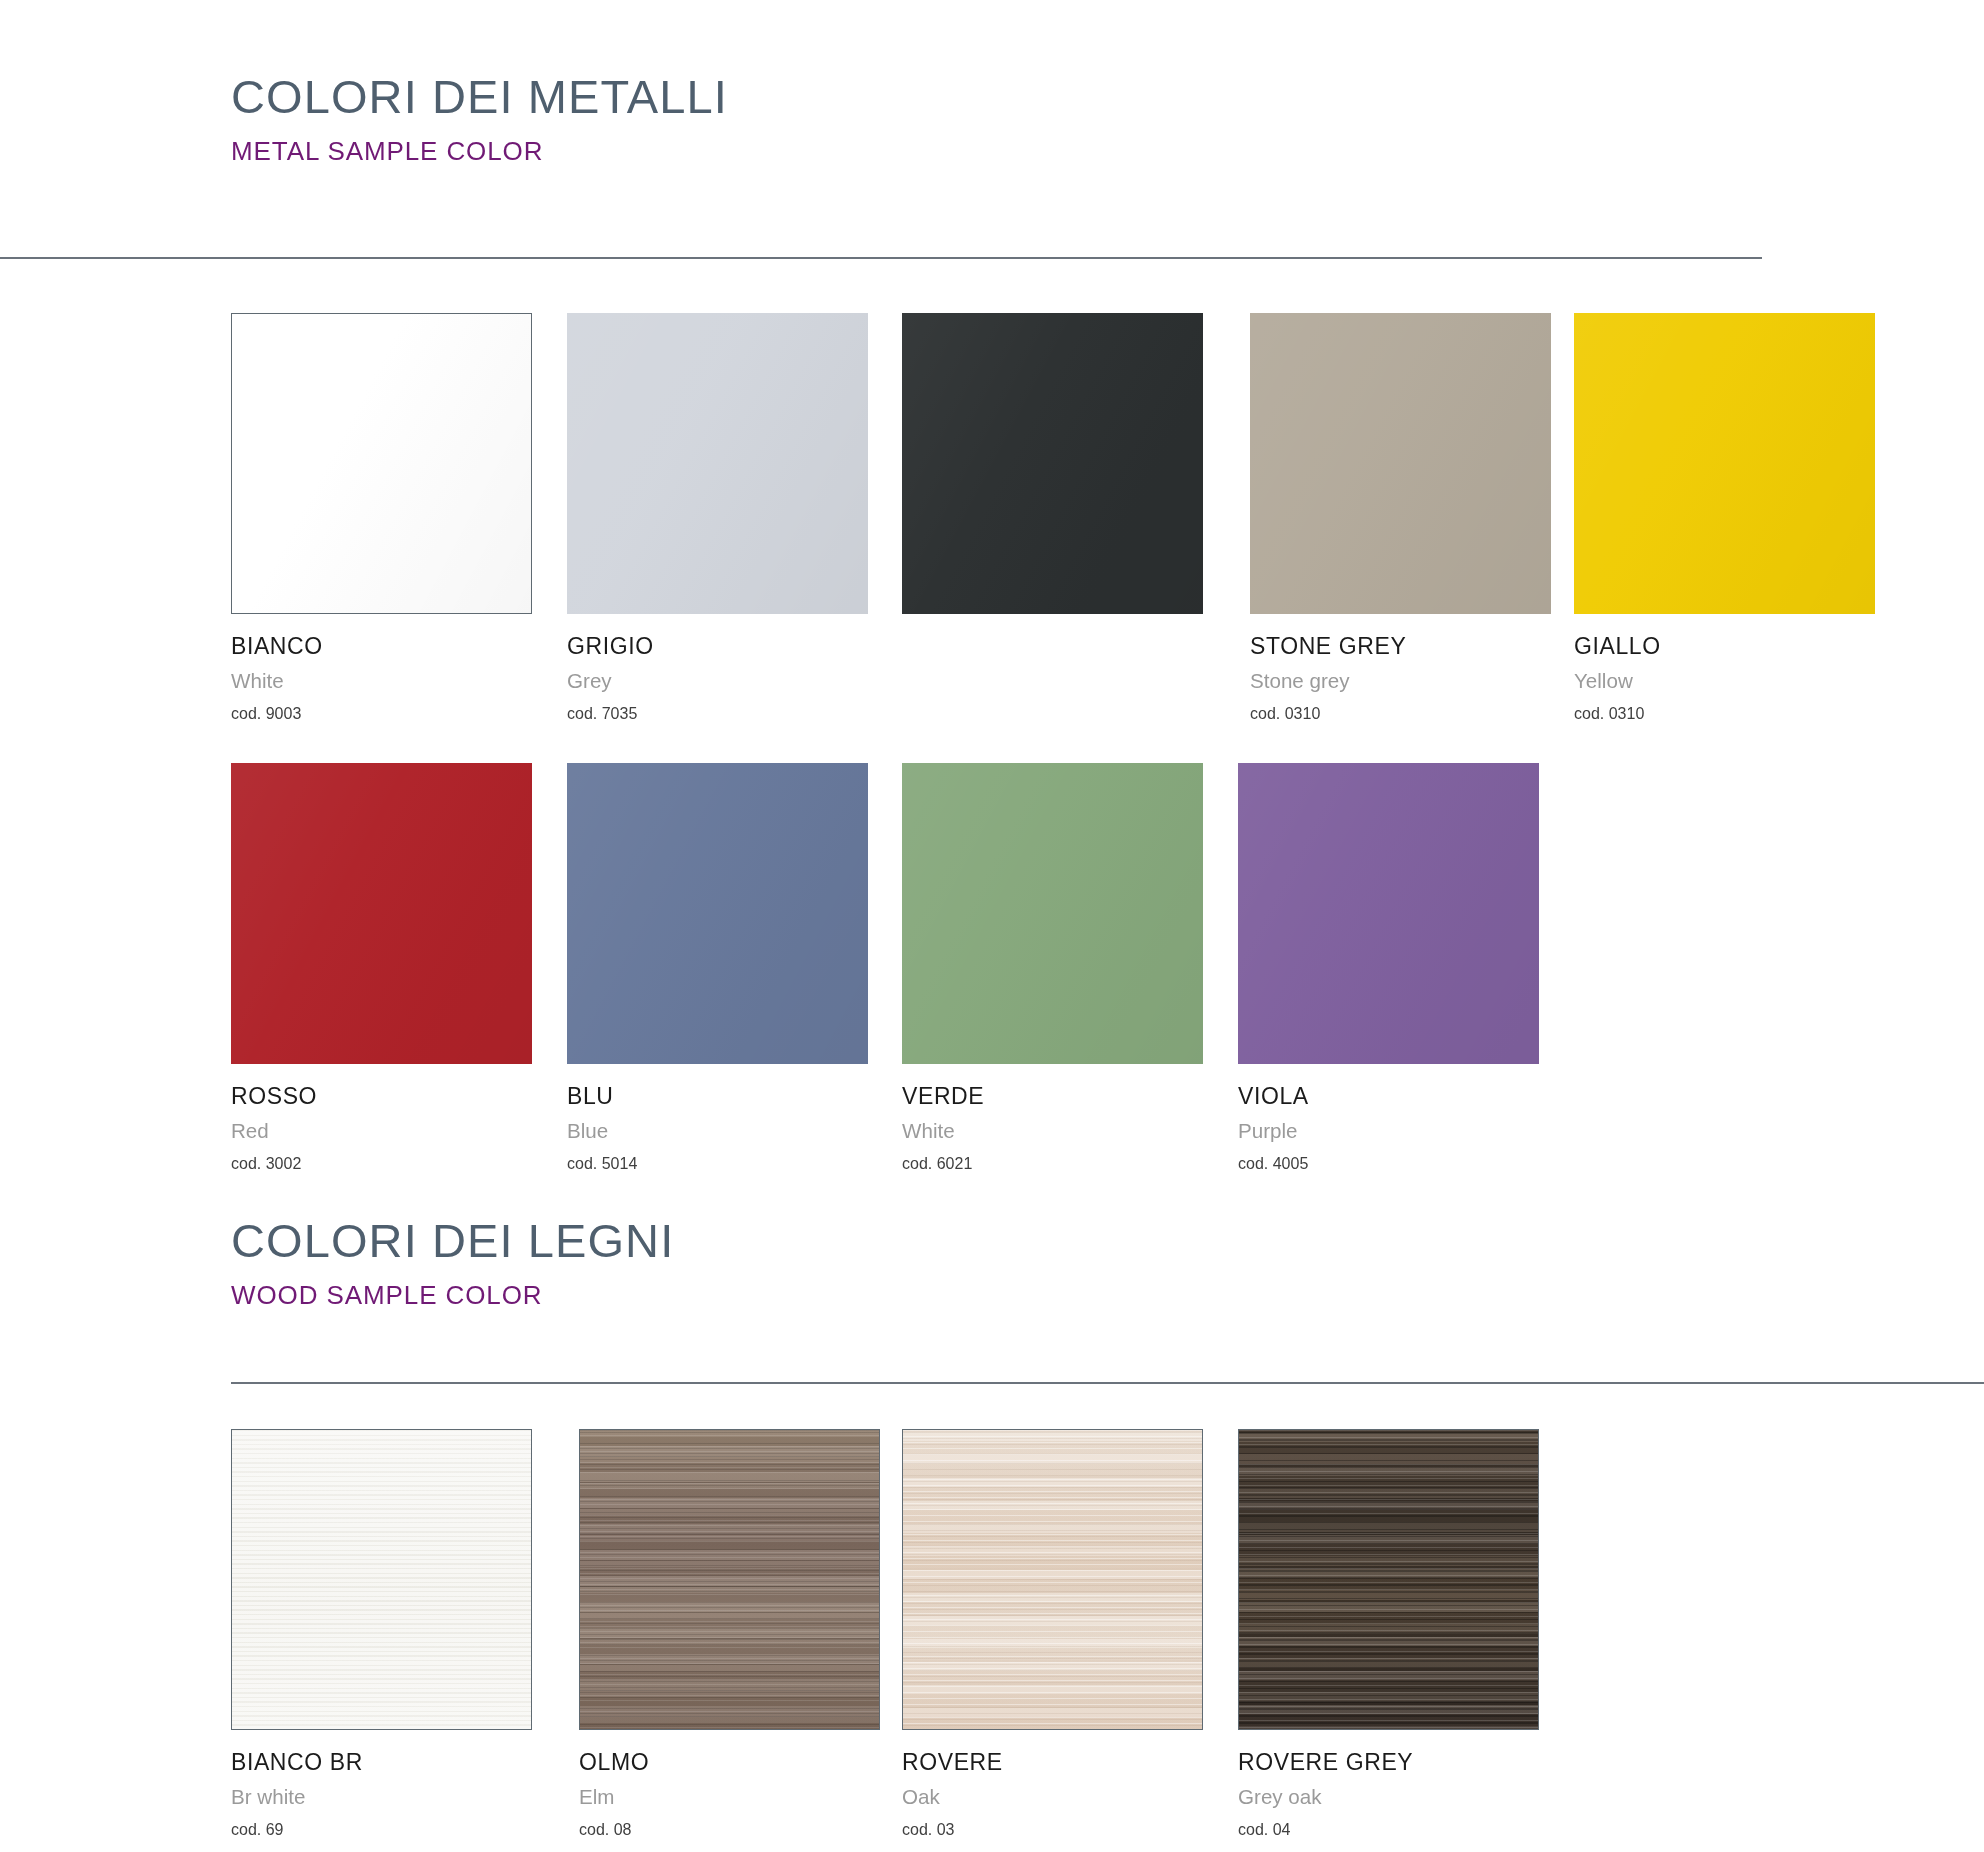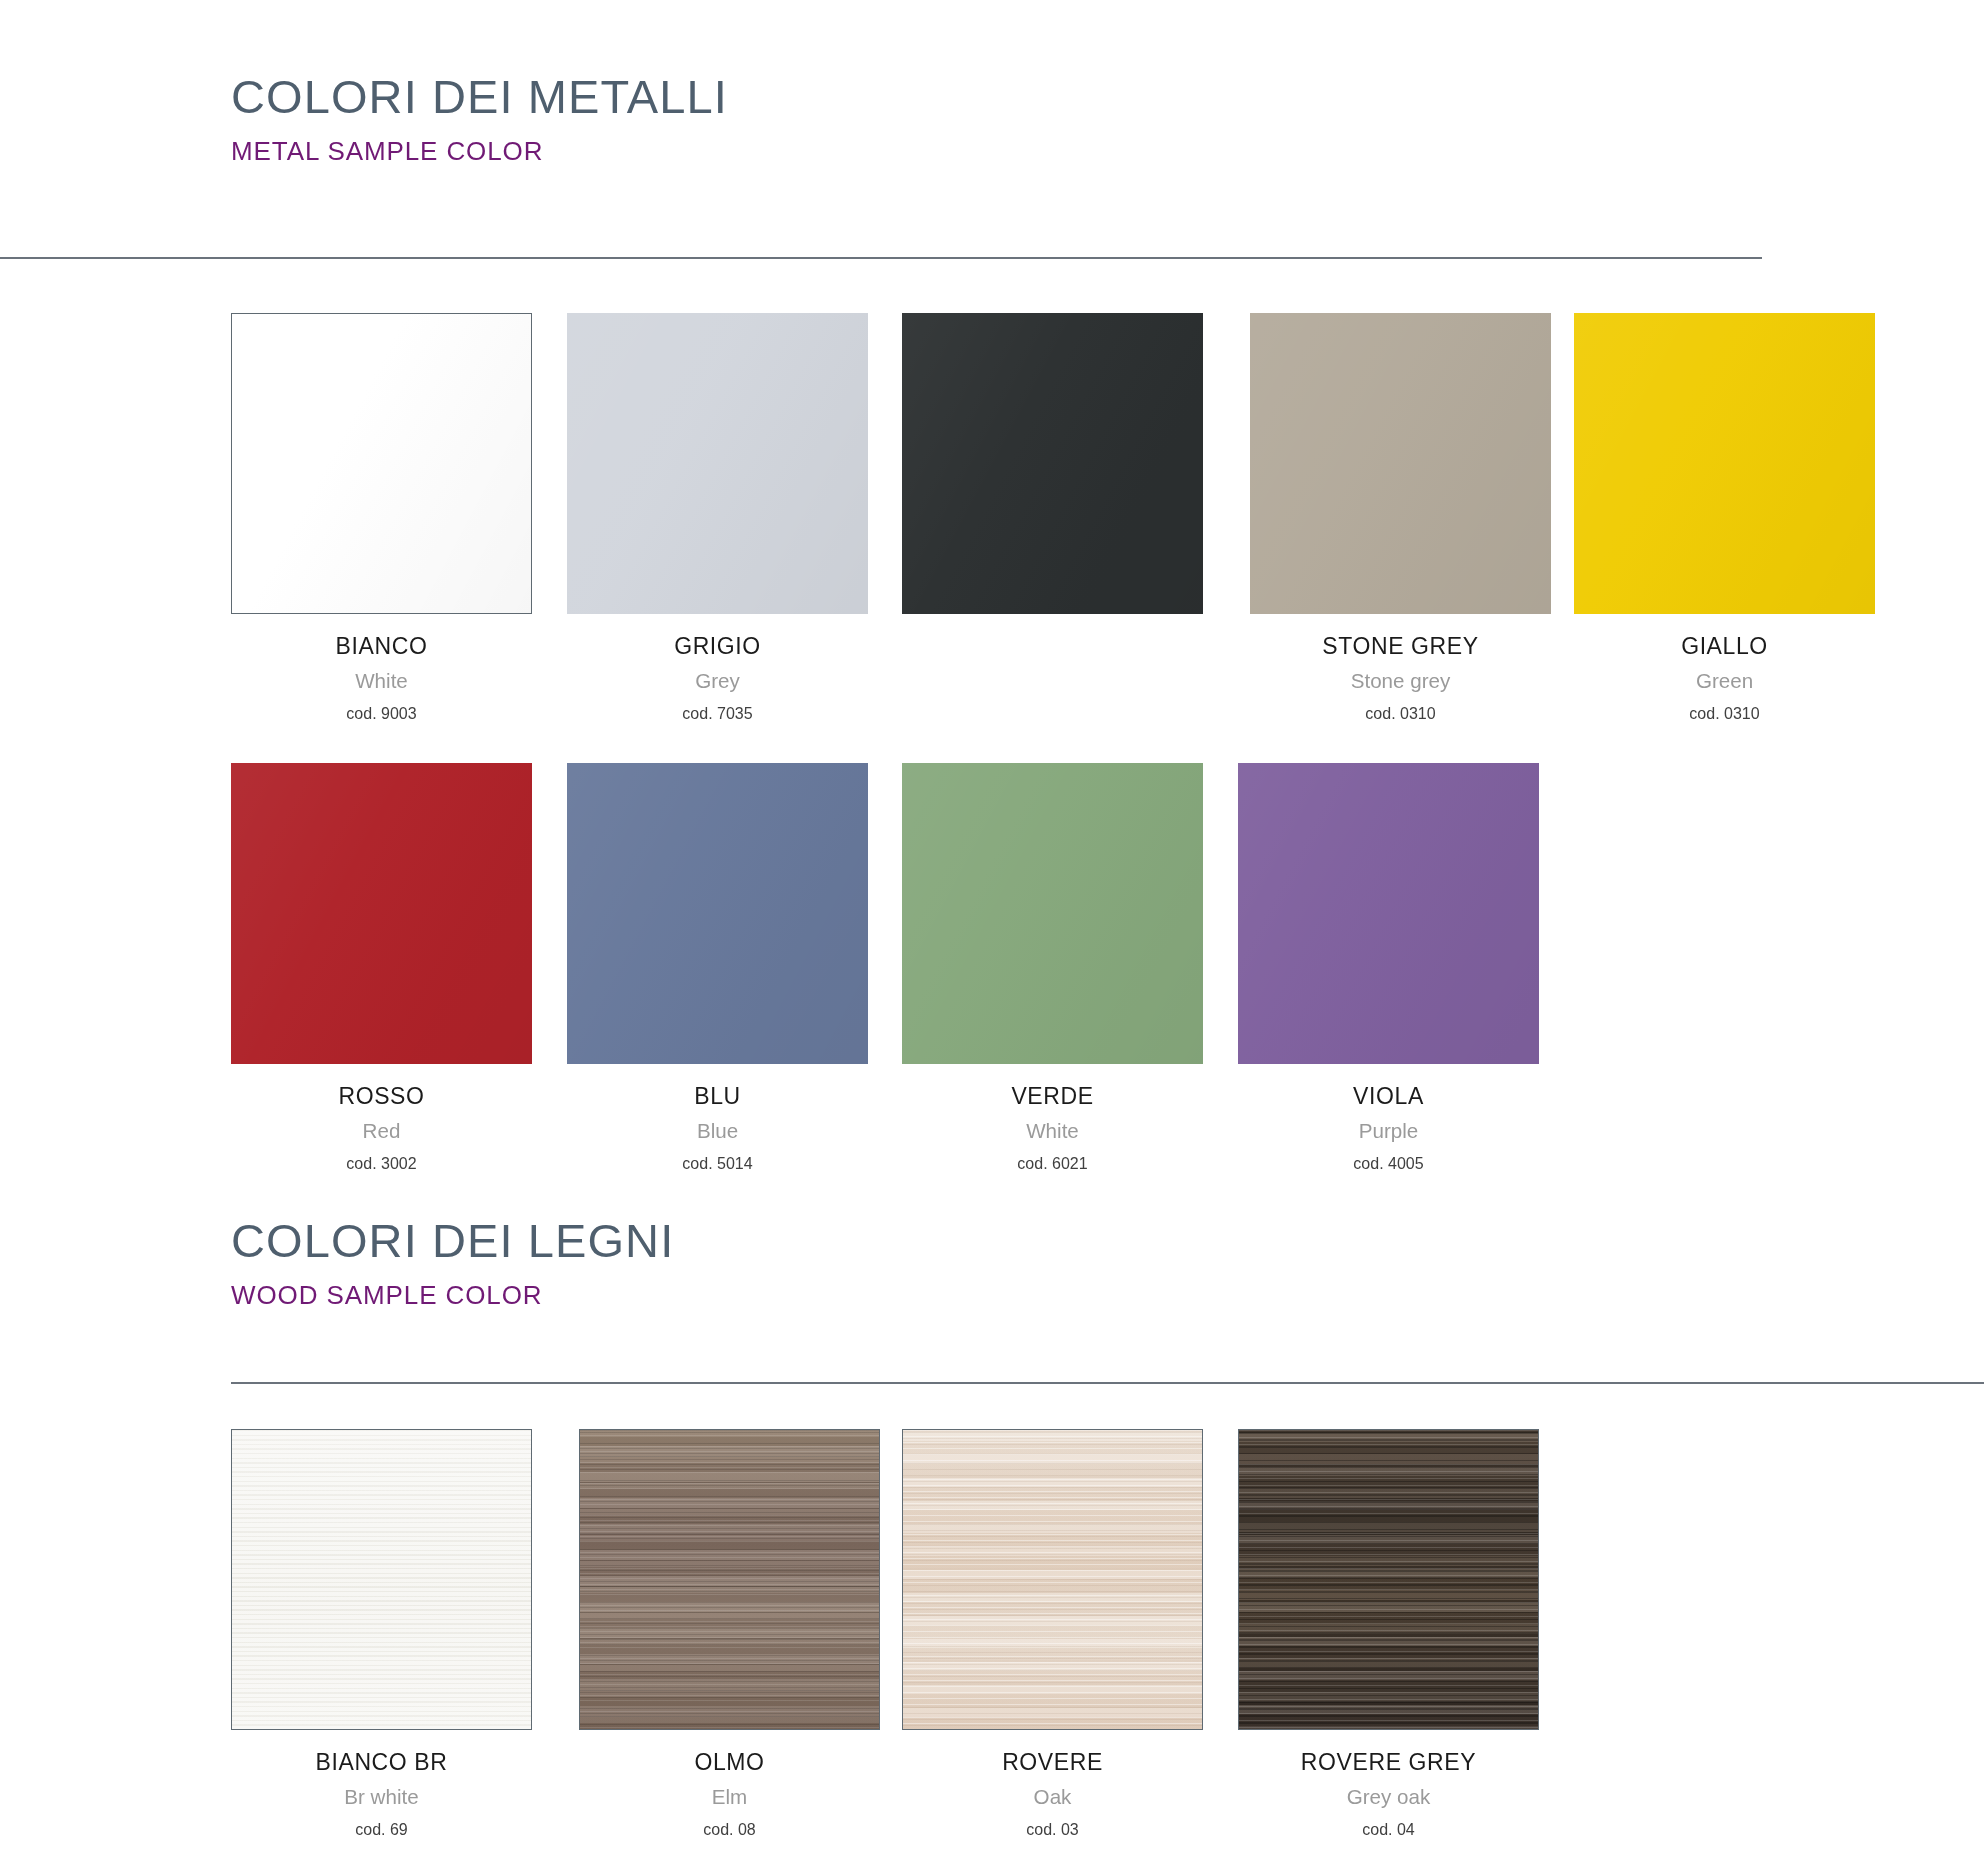--- a/index.html
+++ b/index.html
@@ -55,21 +55,21 @@
 
   .swatch {
     width: 301px;
     height: 301px;
     position: relative;
     overflow: hidden;
   }
 
   .swatch.bordered { border: 1.5px solid #5f6a72; }
 
-  .caption { margin-top: 21.4px; text-align: center; }
+  .caption { margin-top: 21.4px; }
 
   .cap-name {
     font-size: 23px;
     font-weight: 400;
     letter-spacing: 0.6px;
     color: #1b1b1b;
     line-height: 1.0;
     white-space: nowrap;
   }
 
@@ -215,21 +215,21 @@
         <div class="cap-code">cod. 0310</div>
       </div>
     </div>
 
     <div class="cell" style="left:1343px;">
       <div class="swatch" style="background:#f0cc04;">
           <div class="sheen"></div>
         </div>
       <div class="caption">
         <div class="cap-name">GIALLO</div>
-        <div class="cap-en">Green</div>
+        <div class="cap-en">Yellow</div>
         <div class="cap-code">cod. 0310</div>
       </div>
     </div>
   </div>
 
   <div class="row" style="left:231px; top:763px;">
     <div class="cell" style="left:0px;">
       <div class="swatch" style="background:#af2229;">
           <div class="sheen"></div>
         </div>

